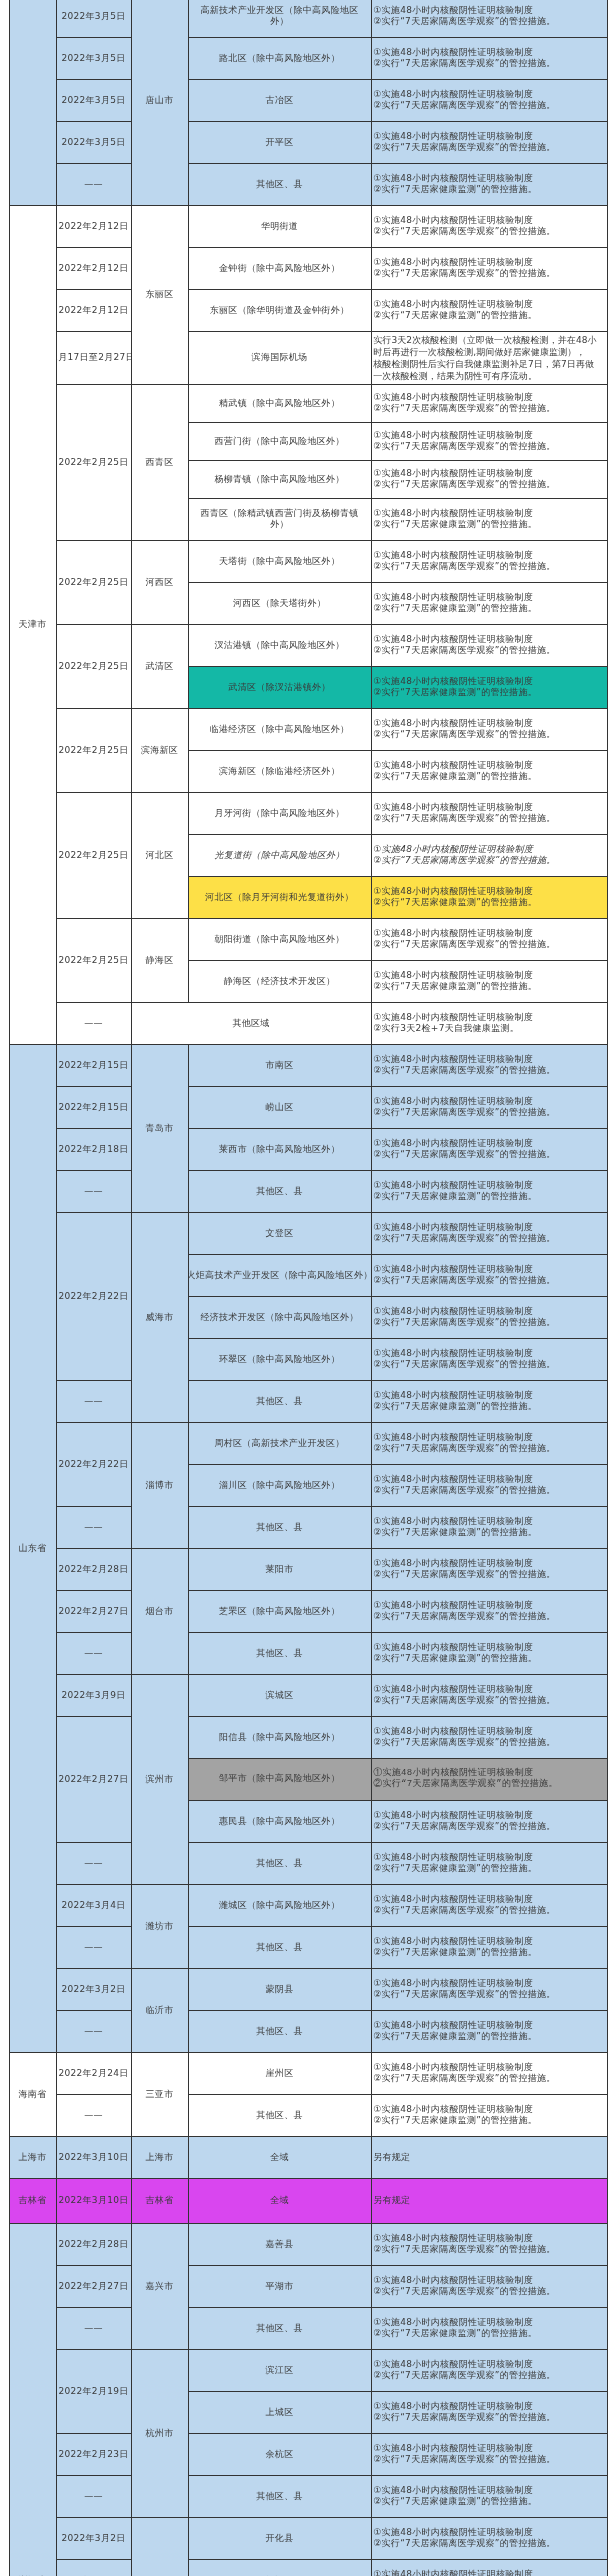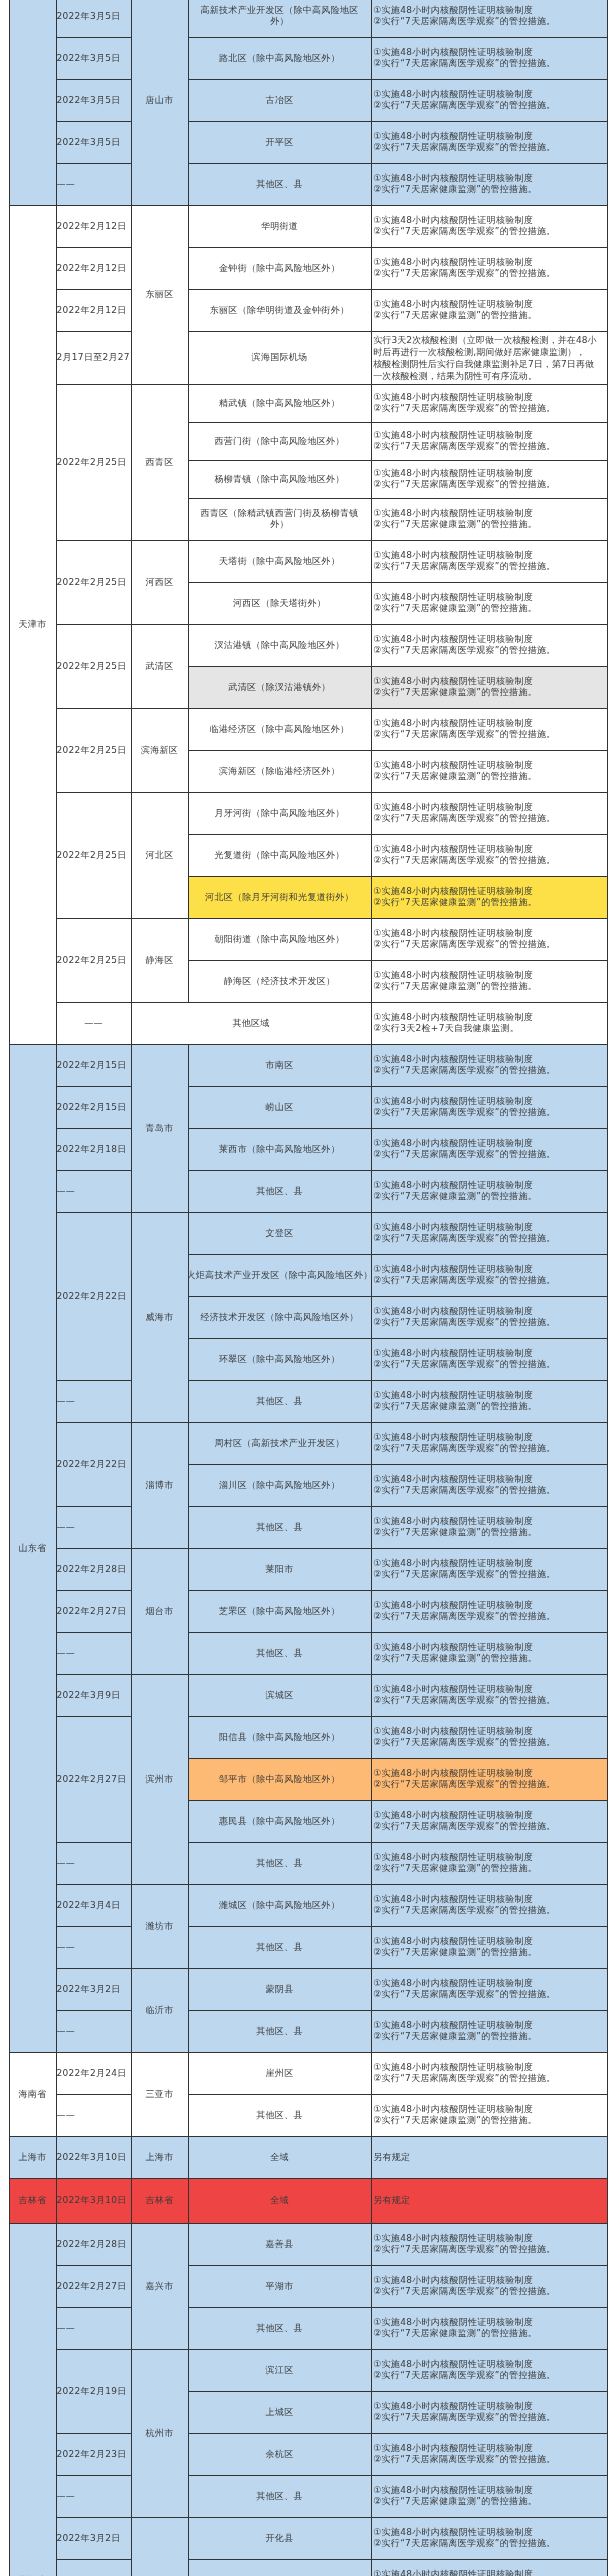--- a/index.html
+++ b/index.html
@@ -31,21 +31,21 @@
     line-height: 11.4px;
   }
   tr.sec-start > td { border-top: 1.1px solid #2a2a2a; }
   .lines { display: flex; flex-direction: column; align-items: center; justify-content: center; }
   .lines span { display: block; white-space: nowrap; line-height: 11.4px; }
   td.measure { text-align: left; padding-left: 1.7px; }
   td.measure .lines { align-items: flex-start; }
   td.measure.long .lines span { line-height: 12px; letter-spacing: 0.1px; }
   td.date span, td.city span, td.prov span { white-space: nowrap; }
   td.date { overflow: hidden; }
-  td.date .lines { align-items: flex-start; }
+  td.date .lines { align-items: center; }
   td[data-name="province-cell"][data-sec="6"] { vertical-align: top; padding-top: 351px; }
   td[data-name="city-cell"][data-sec="6"][data-ci="2"] { vertical-align: top; padding-top: 58px; }
 </style>
 </head>
 <body>
 
 <div class="table-wrap" data-name="policy-table-container">
   <table data-name="policy-table">
     <colgroup data-name="table-columns">
       <col class="c-prov" data-name="column-province">
@@ -327,21 +327,21 @@
               <span data-name="district-line">汊沽港镇（除中高风险地区外）</span>
             </div>
           </td>
           <td class="measure" data-name="measures-cell">
             <div class="lines" data-name="measure-lines">
               <span data-name="measure-line">①实施48小时内核酸阴性证明核验制度</span>
               <span data-name="measure-line">②实行“7天居家隔离医学观察”的管控措施。</span>
             </div>
           </td>
         </tr>
-        <tr data-name="table-row" data-row="16" style="background: #e5e5e5;">
+        <tr data-name="table-row" data-row="16" style="background: #14b8a6;">
           <td class="dist" data-name="district-cell">
             <div class="lines" data-name="district-lines">
               <span data-name="district-line">武清区（除汊沽港镇外）</span>
             </div>
           </td>
           <td class="measure" data-name="measures-cell">
             <div class="lines" data-name="measure-lines">
               <span data-name="measure-line">①实施48小时内核酸阴性证明核验制度</span>
               <span data-name="measure-line">②实行“7天居家健康监测”的管控措施。</span>
             </div>
@@ -391,21 +391,21 @@
               <span data-name="district-line">月牙河街（除中高风险地区外）</span>
             </div>
           </td>
           <td class="measure" data-name="measures-cell">
             <div class="lines" data-name="measure-lines">
               <span data-name="measure-line">①实施48小时内核酸阴性证明核验制度</span>
               <span data-name="measure-line">②实行“7天居家隔离医学观察”的管控措施。</span>
             </div>
           </td>
         </tr>
-        <tr data-name="table-row" data-row="20" style="background: rgb(255, 255, 255);">
+        <tr data-name="table-row" data-row="20" style="background: rgb(255, 255, 255); font-style: italic;">
           <td class="dist" data-name="district-cell">
             <div class="lines" data-name="district-lines">
               <span data-name="district-line">光复道街（除中高风险地区外）</span>
             </div>
           </td>
           <td class="measure" data-name="measures-cell">
             <div class="lines" data-name="measure-lines">
               <span data-name="measure-line">①实施48小时内核酸阴性证明核验制度</span>
               <span data-name="measure-line">②实行“7天居家隔离医学观察”的管控措施。</span>
             </div>
@@ -751,21 +751,21 @@
               <span data-name="district-line">阳信县（除中高风险地区外）</span>
             </div>
           </td>
           <td class="measure" data-name="measures-cell">
             <div class="lines" data-name="measure-lines">
               <span data-name="measure-line">①实施48小时内核酸阴性证明核验制度</span>
               <span data-name="measure-line">②实行“7天居家隔离医学观察”的管控措施。</span>
             </div>
           </td>
         </tr>
-        <tr data-name="table-row" data-row="42" style="background: #fdba74;">
+        <tr data-name="table-row" data-row="42" style="background: #a3a3a3; font-family: Liberation Mono, monospace;">
           <td class="dist" data-name="district-cell">
             <div class="lines" data-name="district-lines">
               <span data-name="district-line">邹平市（除中高风险地区外）</span>
             </div>
           </td>
           <td class="measure" data-name="measures-cell">
             <div class="lines" data-name="measure-lines">
               <span data-name="measure-line">①实施48小时内核酸阴性证明核验制度</span>
               <span data-name="measure-line">②实行“7天居家隔离医学观察”的管控措施。</span>
             </div>
@@ -926,21 +926,21 @@
             <div class="lines" data-name="district-lines">
               <span data-name="district-line">全域</span>
             </div>
           </td>
           <td class="measure" data-name="measures-cell">
             <div class="lines" data-name="measure-lines">
               <span data-name="measure-line">另有规定</span>
             </div>
           </td>
         </tr>
-        <tr data-name="table-row" data-row="52" class="sec-start" style="background: #ef4444; margin-left: 30px;">
+        <tr data-name="table-row" data-row="52" class="sec-start" style="background: #d946ef; margin-left: 30px;">
           <td class="prov" rowspan="1" data-name="province-cell" data-sec="5"><span data-name="province-label">吉林省</span></td>
           <td class="date" rowspan="1" data-name="date-cell">
             <div class="lines" data-name="date-lines">
               <span data-name="date-label">2022年3月10日</span>
             </div>
           </td>
           <td class="city" rowspan="1" data-name="city-cell" data-sec="5" data-ci="0"><span data-name="city-label">吉林省</span></td>
           <td class="dist" data-name="district-cell">
             <div class="lines" data-name="district-lines">
               <span data-name="district-line">全域</span>

